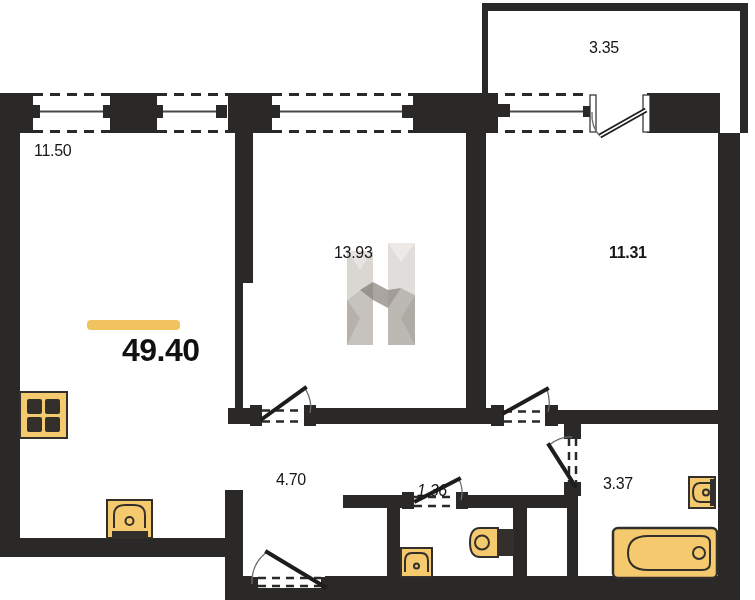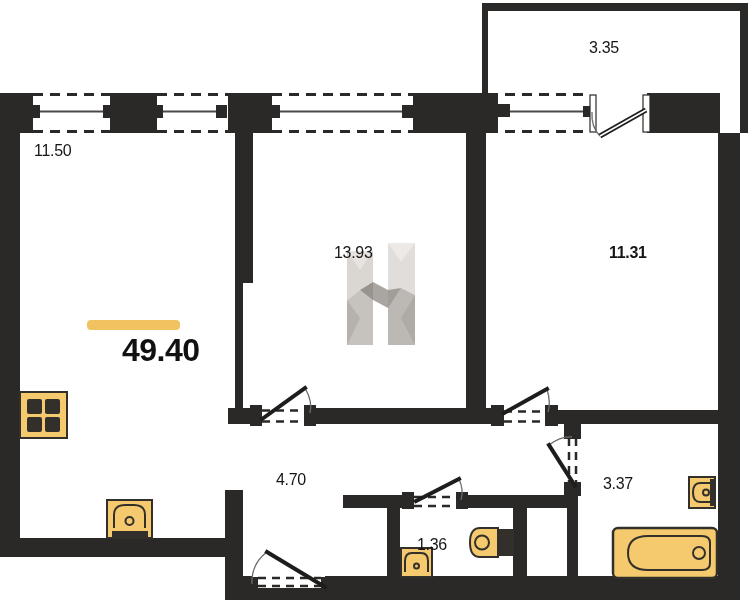--- a/index.html
+++ b/index.html
@@ -207,20 +207,20 @@
       <circle class="fxl" cx="699" cy="553" r="6"></circle>
     </g>
   </g>
 </svg>
 
 <div class="label" style="left:34px;top:143px;">11.50</div>
 <div class="label" style="left:334px;top:245px;">13.93</div>
 <div class="label" style="left:609px;top:245px;font-weight:bold;">11.31</div>
 <div class="label" style="left:589px;top:40px;">3.35</div>
 <div class="label" style="left:276px;top:472px;">4.70</div>
-<div class="label" style="left:417px;top:537px;">1.36</div>
+<div class="label" style="left:417px;top:483px;font-style:italic;">1.36</div>
 <div class="label" style="left:603px;top:476px;">3.37</div>
 
 <div class="total-bar" style="left:87px;top:320px;width:93px;height:10px;"></div>
 <div class="total-num" style="left:85px;top:334px;margin-left:37px;">49.40</div>
 
 
 </div>
 
 </body></html>

